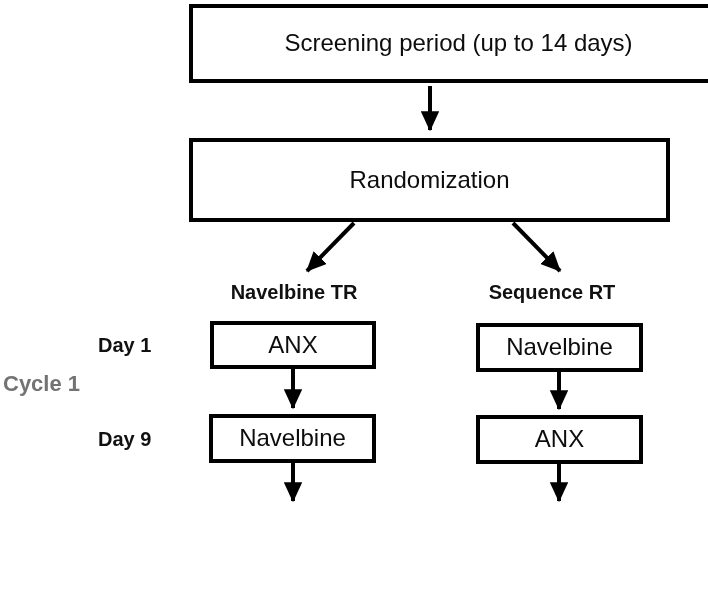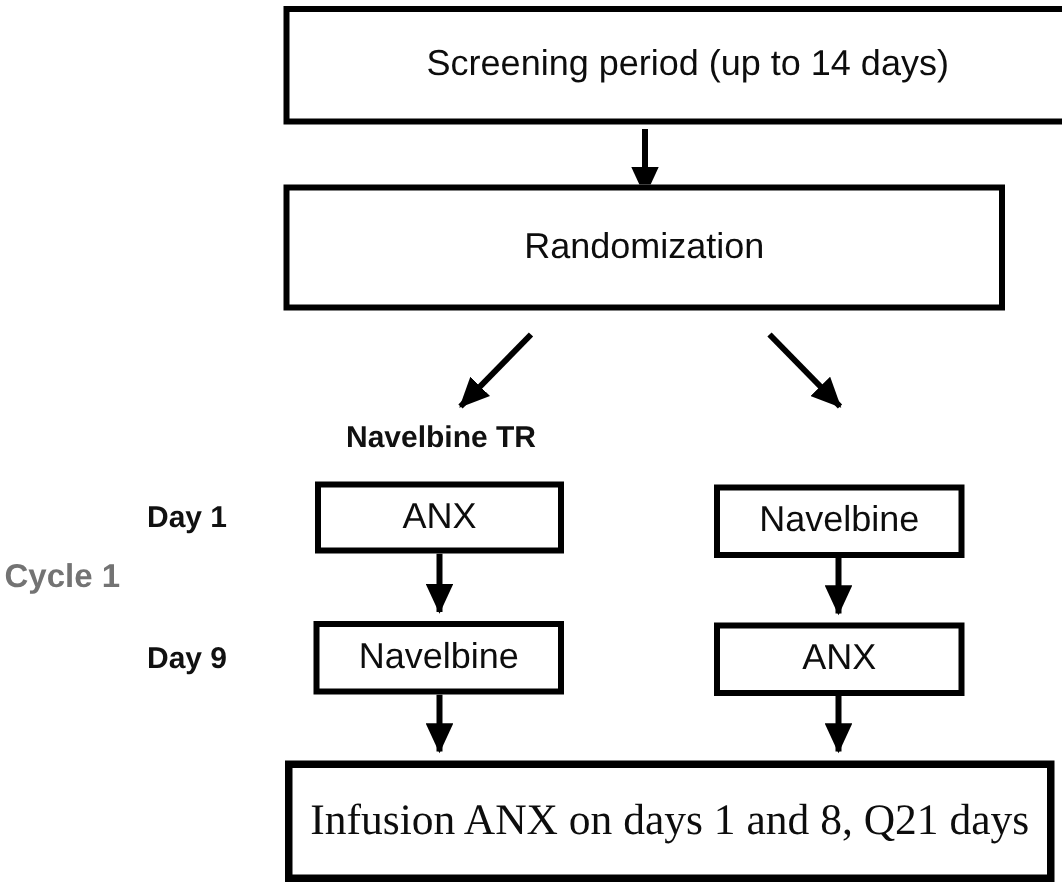--- a/index.html
+++ b/index.html
@@ -23,21 +23,21 @@
     display: flex;
     align-items: center;
     justify-content: center;
     text-align: center;
     box-sizing: border-box;
     font-size: 24px;
     line-height: 1.1;
     color: #0d0d0d;
   }
   .box-screening  { left: 189px; top: 4px;   width: 539px; height: 79px; }
-  .box-randomization { left: 189px; top: 123px; width: 481px; height: 84px; }
+  .box-randomization { left: 189px; top: 138px; width: 481px; height: 84px; }
   .box-tr-day1    { left: 210px; top: 321px; width: 166px; height: 48px; }
   .box-tr-day8    { left: 209px; top: 414px; width: 167px; height: 49px; }
   .box-rt-day1    { left: 476px; top: 323px; width: 167px; height: 49px; }
   .box-rt-day8    { left: 476px; top: 415px; width: 167px; height: 49px; }
   .box-infusion   {
     left: 190px; top: 507px; width: 513px; height: 81px;
     border-width: 5px;
     font-family: "Liberation Serif", serif;
     font-size: 29px;
   }
@@ -117,24 +117,22 @@
   </div>
 
   <div class="box box-rt-day1">
     <span>Navelbine</span>
   </div>
 
   <div class="box box-rt-day8">
     <span>ANX</span>
   </div>
 
-  <div class="box box-infusion">
-    <span>Infusion ANX on days 1 and 8, Q21 days</span>
-  </div>
 
   <div class="seq-label seq-tr">Navelbine TR</div>
+  <div class="seq-label seq-rt">Sequence RT</div>
 
   <div class="day-label day1">Day 1</div>
   <div class="day-label day8">Day 9</div>
 
   <div class="cycle-label cycle1">Cycle 1</div>
 
 </div>
 
 </body></html>

